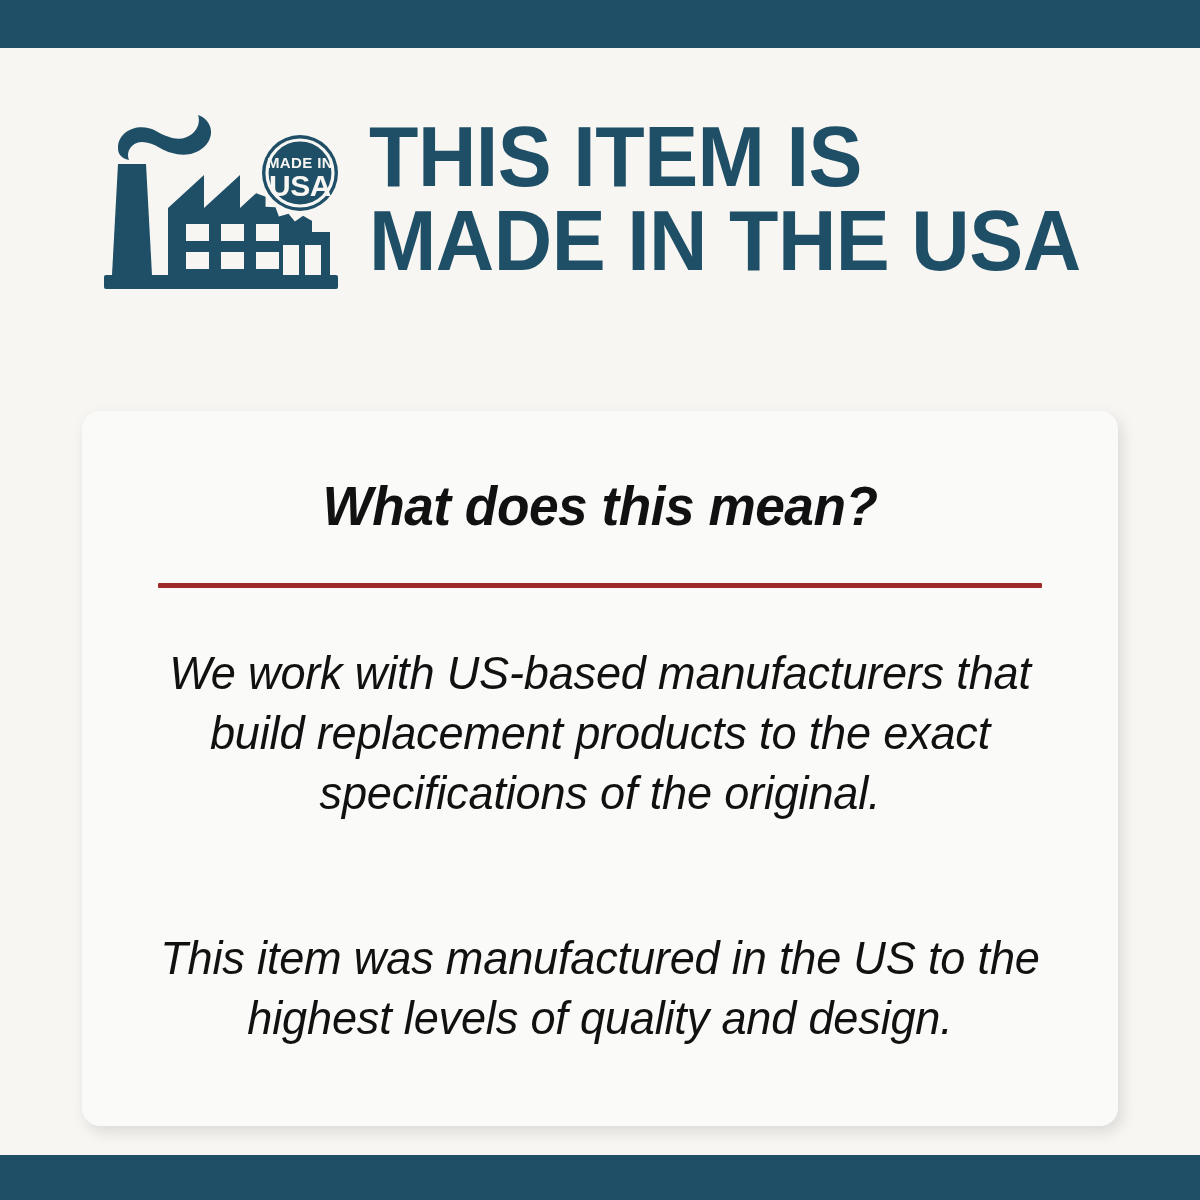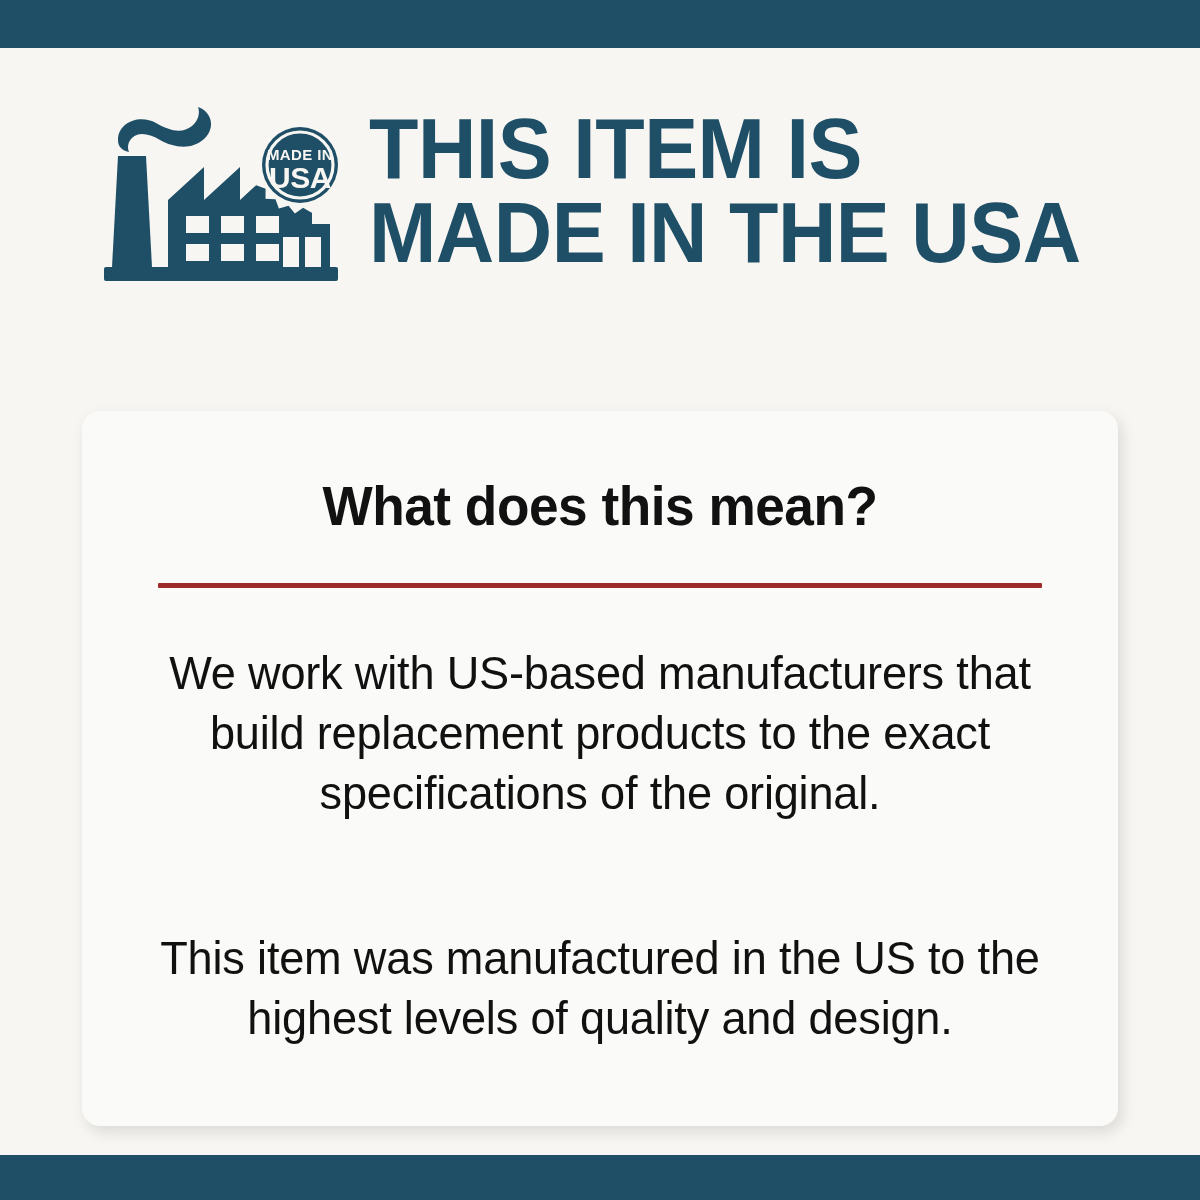--- a/index.html
+++ b/index.html
@@ -31,21 +31,21 @@
     top: 48px;
     left: 0;
     width: 1200px;
     height: 1107px;
     background: #f7f6f2;
   }
 
   
   .header {
     position: absolute;
-    top: 56px;
+    top: 64px;
     left: 100px;
     width: 1060px;
     height: 190px;
     display: flex;
     align-items: flex-start;
   }
 
   .logo-mark {
     position: relative;
     width: 245px;
@@ -73,20 +73,21 @@
   
   .card {
     position: absolute;
     left: 82px;
     top: 363px;
     width: 1036px;
     height: 715px;
     background: #fafaf8;
     border-radius: 18px;
     box-shadow: 4px 6px 14px rgba(120,120,120,0.22);
+    font-style: italic;
   }
 
   .card-title {
     margin: 0;
     padding: 0;
     position: absolute;
     top: 62px;
     left: 0;
     width: 100%;
     text-align: center;

